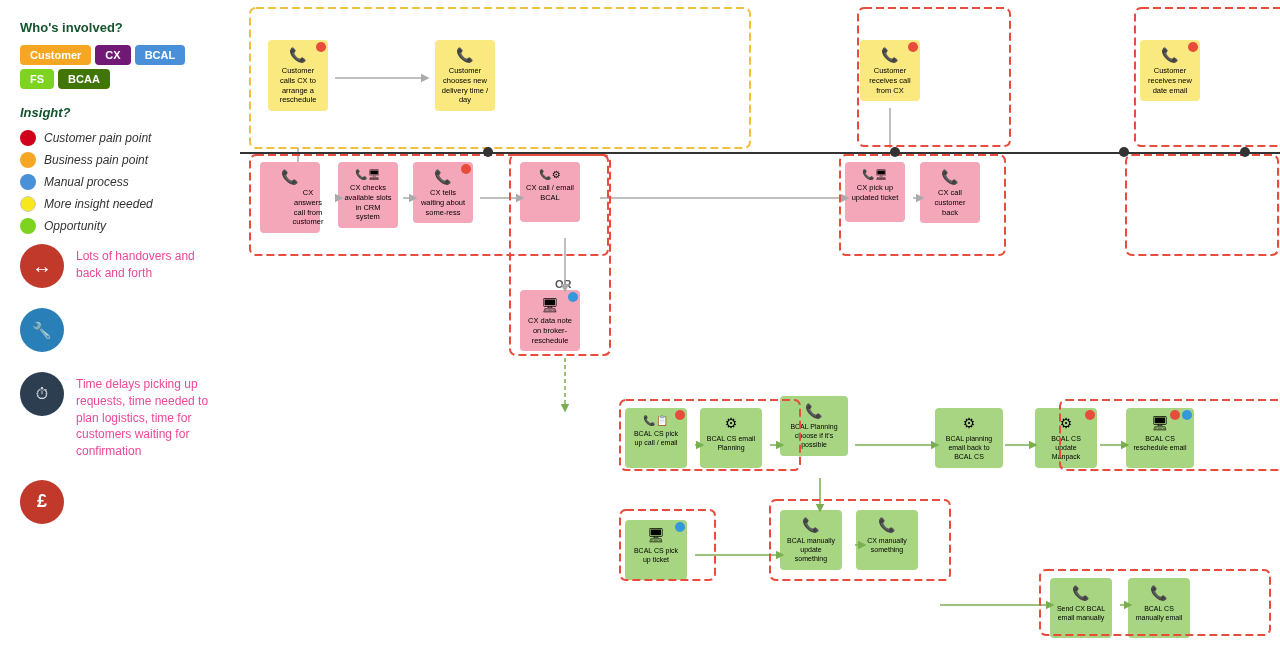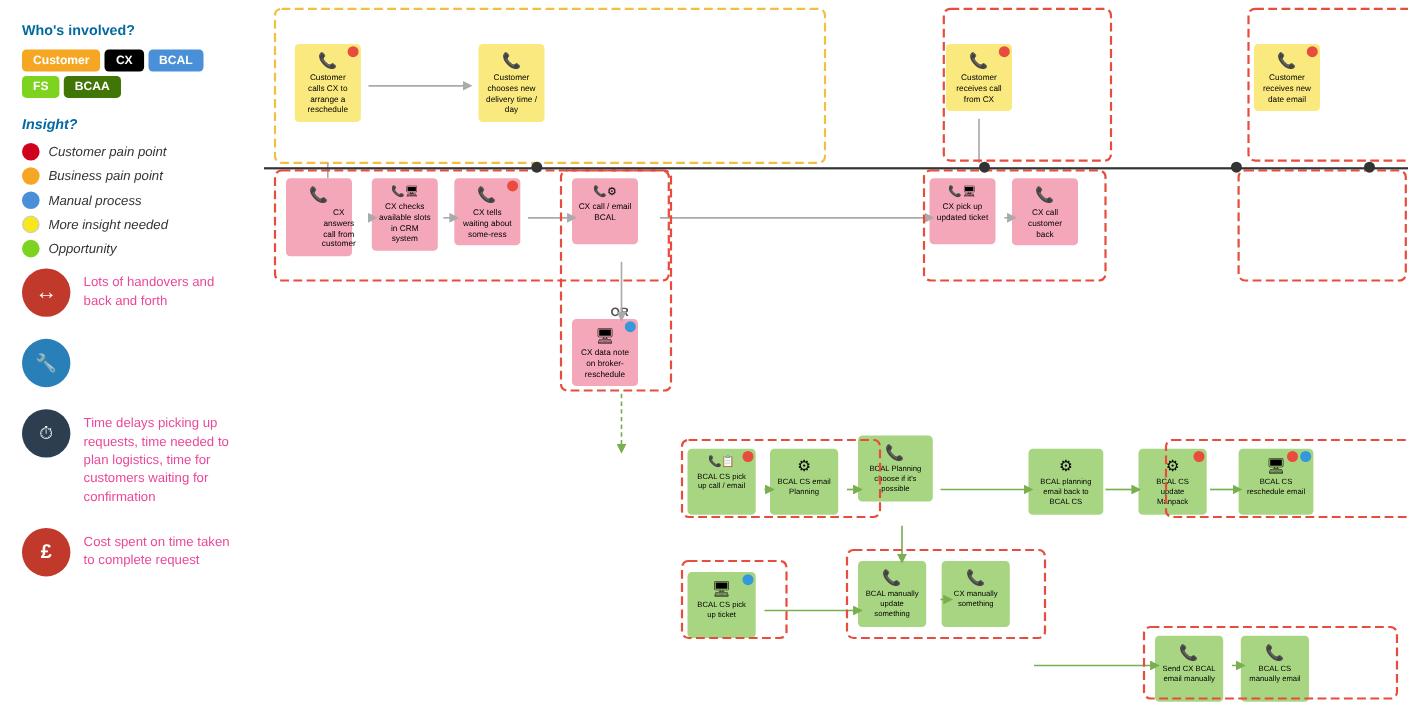--- a/index.html
+++ b/index.html
@@ -21,39 +21,39 @@
       height: 646px;
       padding: 20px;
       background: #fff;
       z-index: 10;
     }
 
     .section-title {
       font-weight: bold;
       font-size: 13px;
       margin-bottom: 10px;
-      color: #0369a1;
+      color: #14532d;
     }
 
     .who-involved-tags {
       display: flex;
       flex-wrap: wrap;
       gap: 4px;
       margin-bottom: 16px;
     }
 
     .tag {
       padding: 4px 10px;
       border-radius: 4px;
       font-size: 11px;
       font-weight: bold;
       color: #fff;
     }
     .tag-customer { background: #f5a623; color: #fff; }
-    .tag-cx { background: #000000; color: #fff; }
+    .tag-cx { background: #701a75; color: #fff; }
     .tag-bcal { background: #4a90d9; color: #fff; }
     .tag-fs { background: #7ed321; color: #fff; text-align: right; }
     .tag-bcaa { background: #417505; color: #fff; }
 
     .insight-section { margin-bottom: 9px; font-style: italic; }
 
     .insight-item {
       display: flex;
       align-items: center;
       gap: 8px;
@@ -238,21 +238,20 @@
     </div>
     <div class="pain-card">
       <div class="pain-icon icon-blue" style="font-size:16px;">🔧</div>
     </div>
     <div class="pain-card">
       <div class="pain-icon icon-dark" style="font-size:16px;">⏱</div>
       <div class="pain-text">Time delays picking up requests, time needed to plan logistics, time for customers waiting for confirmation</div>
     </div>
     <div class="pain-card">
       <div class="pain-icon icon-dark2" style="font-size:18px; font-weight:bold;">£</div>
-      <div class="pain-text">Cost spent on time taken to complete request</div>
     </div>
   </div>
 </div>
 
 <div class="diagram-area">
 
   <div class="timeline-line"></div>
 
   <svg class="arrows">
 

